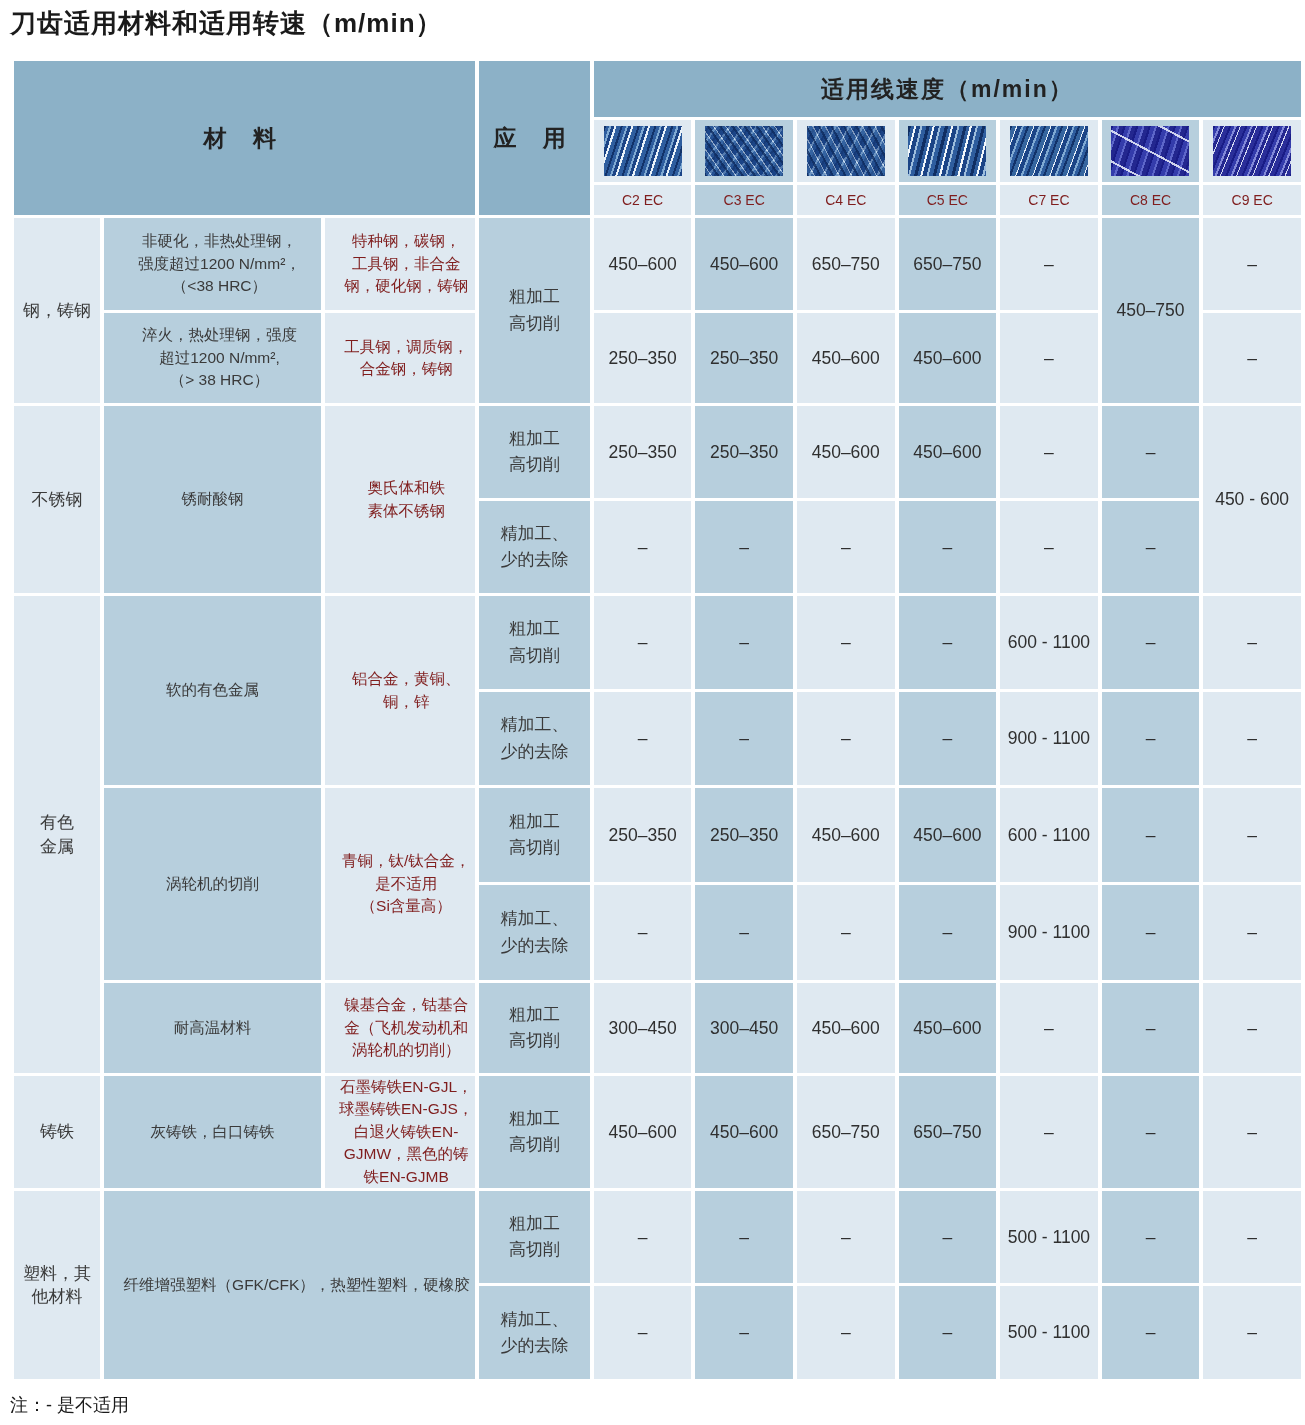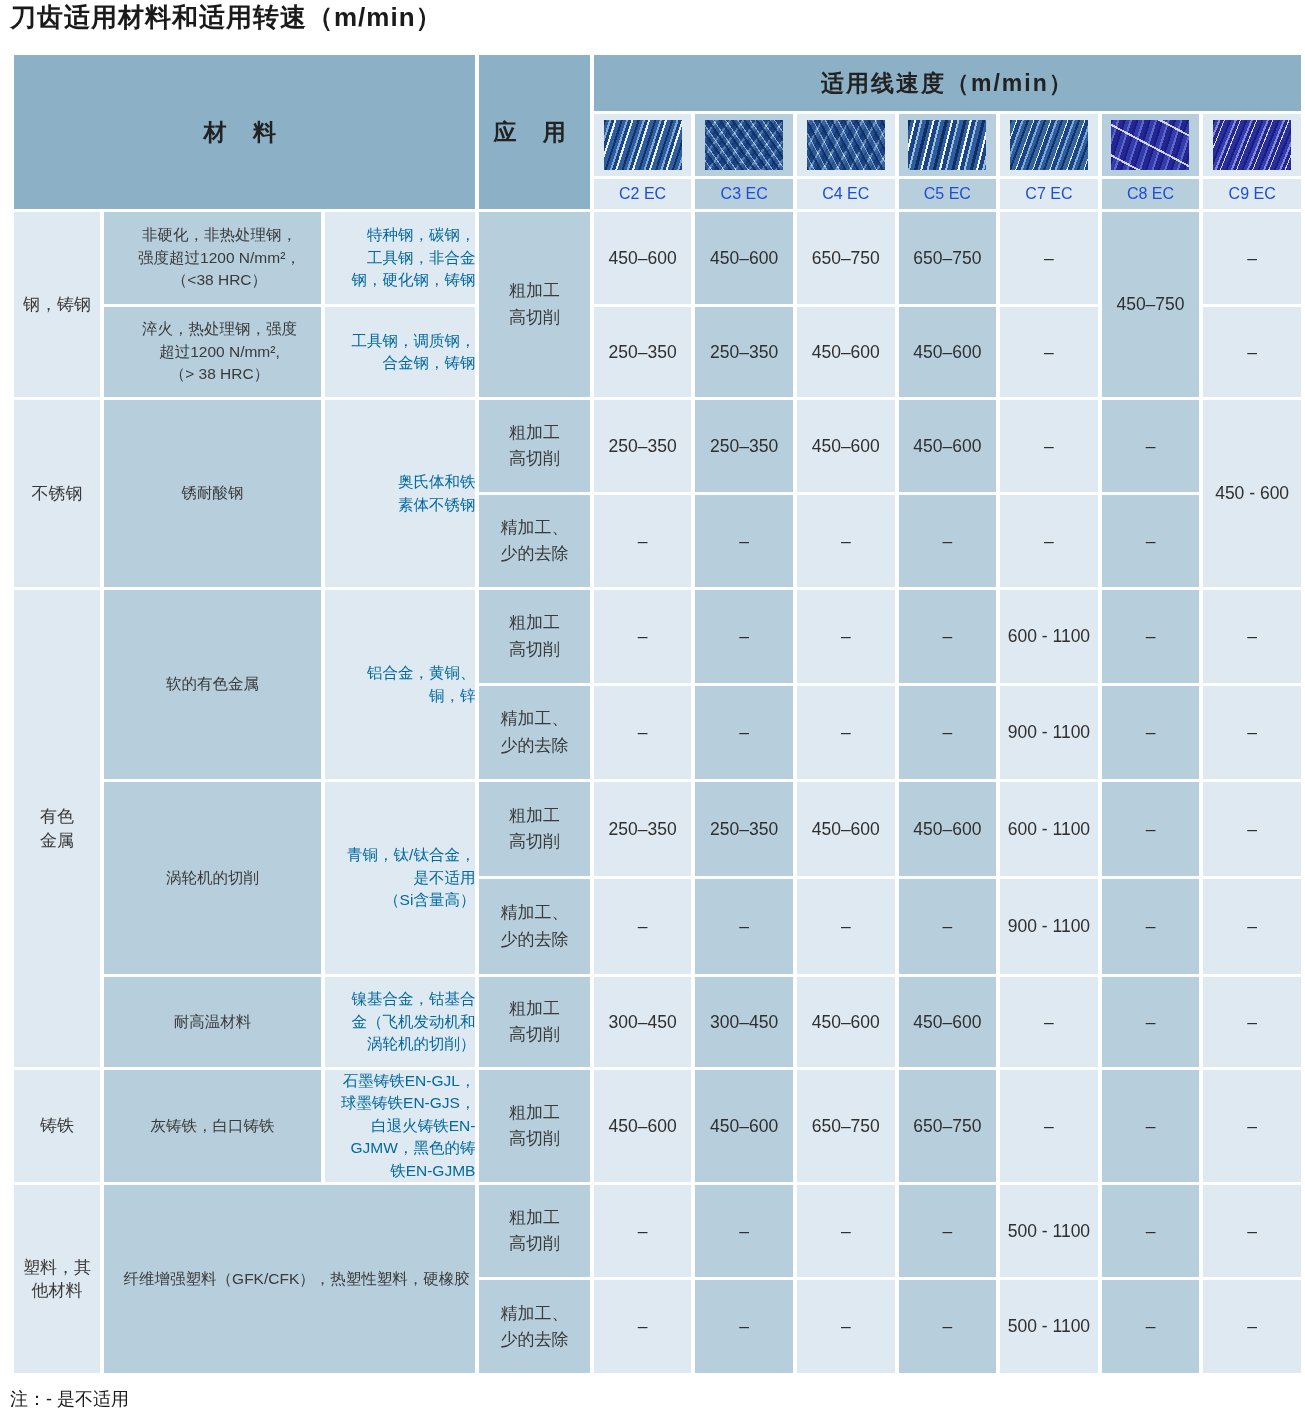--- a/index.html
+++ b/index.html
@@ -4,43 +4,43 @@
 <style>
   html,body{margin:0;padding:0;background:#ffffff;}
   body{
     width:1305px;height:1425px;
     font-family:"Liberation Sans","DejaVu Sans",sans-serif;
     color:#2b2b2b;
     -webkit-font-smoothing:antialiased;
   }
   .page{position:relative;width:1305px;height:1425px;overflow:hidden;}
   .title{
-    margin:0 0 0 10px;
+    margin:6px 0 0 10px;
     font-size:26px;font-weight:bold;color:#1a1a1a;
     letter-spacing:1px;
   }
   table.grid{
     margin:17px 0 0 10px;
     border-collapse:separate;
     border-spacing:4px 3px;
     table-layout:fixed;
   }
   td,th{margin:0;padding:0;vertical-align:middle;text-align:center;overflow:hidden;}
   
   .hd{background:#8cb1c7;color:#222;font-weight:bold;margin-top:20px;}
   .lt{background:#dfe9f1;}
   .dk{background:#b7cfdd;margin-top:42px;}
   
   th.big{font-size:23px;letter-spacing:10px;}
   th.speedhd{font-size:23px;letter-spacing:2px;}
-  .labrow td{font-size:16px;font-weight:500;color:#1d4ed8;}
+  .labrow td{font-size:14px;font-weight:500;color:#7f1d1d;}
   
   .group{font-size:17px;color:#3a3a3a;white-space:pre-line;line-height:1.4;}
   .sub{font-size:15.5px;color:#3a3a3a;white-space:pre-line;line-height:1.45;text-align:center;}
-  .detail{font-size:15.5px;color:#0369a1;white-space:pre-line;line-height:1.45;text-align:right;padding-left:12px;}
+  .detail{font-size:15.5px;color:#7f1d1d;white-space:pre-line;line-height:1.45;text-align:center;padding-left:12px;}
   .tl{text-align:center;padding-left:14px;}
   .app{font-size:17px;color:#3a3a3a;white-space:pre-line;line-height:1.55;}
   .val{font-size:17.5px;color:#2f2f2f;}
   
   tr.hr1{height:56px;} tr.hr2{height:62px;} tr.hr3{height:30px;}
   tr.r1{height:92px;} tr.r2{height:90px;}
   tr.r3{height:92px;} tr.r4{height:92px;}
   tr.r5{height:93px;} tr.r6{height:93px;}
   tr.r7{height:94px;} tr.r8{height:95px;}
   tr.r9{height:90px;} tr.r10{height:111px;}

